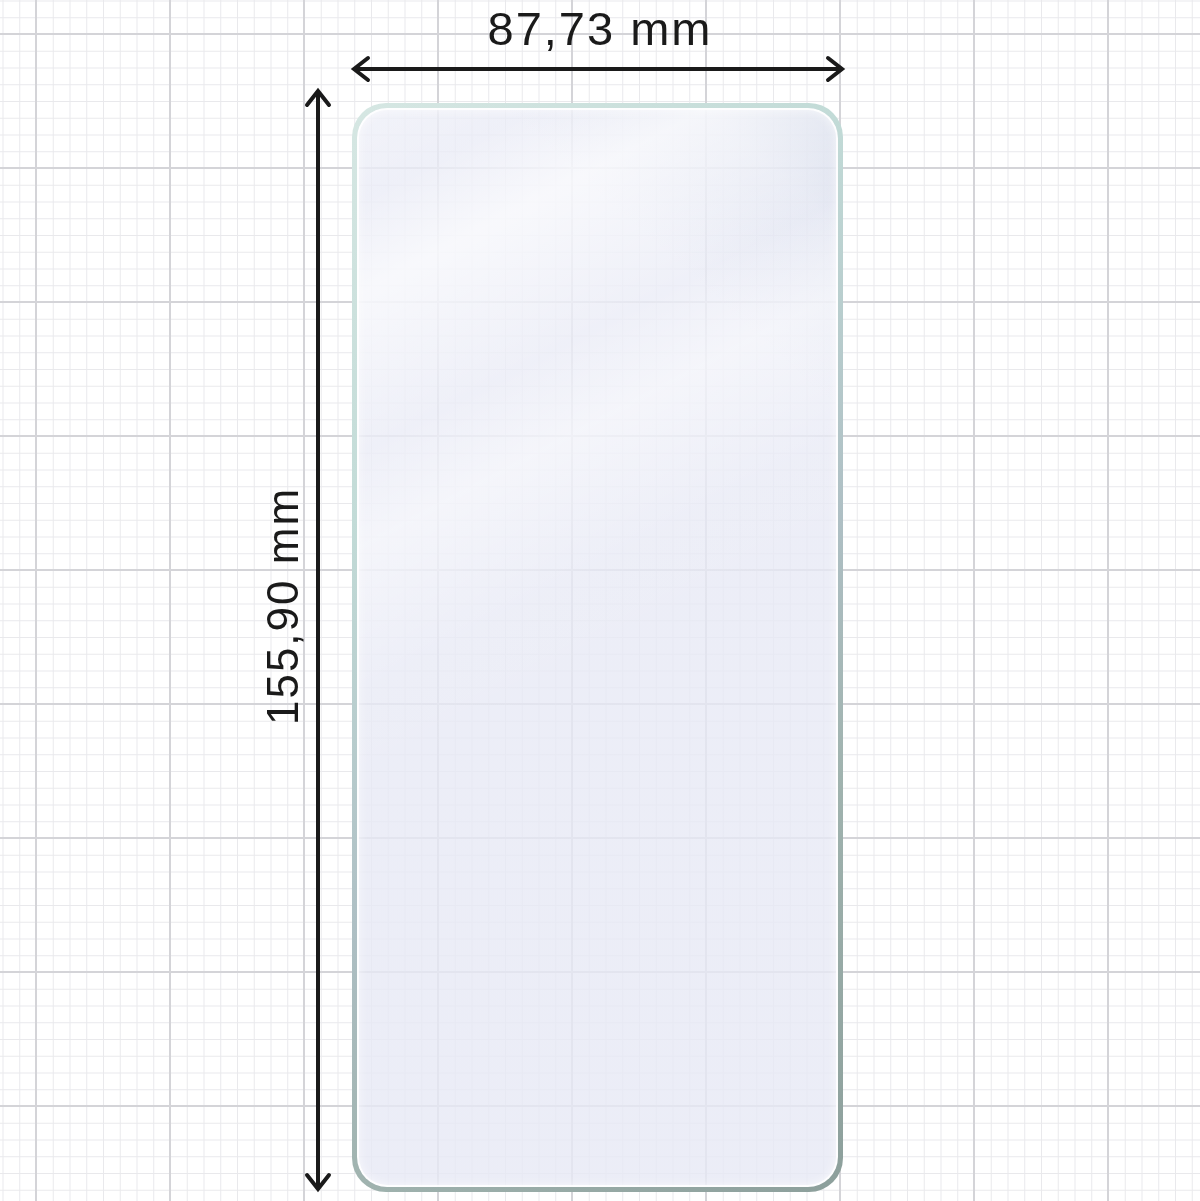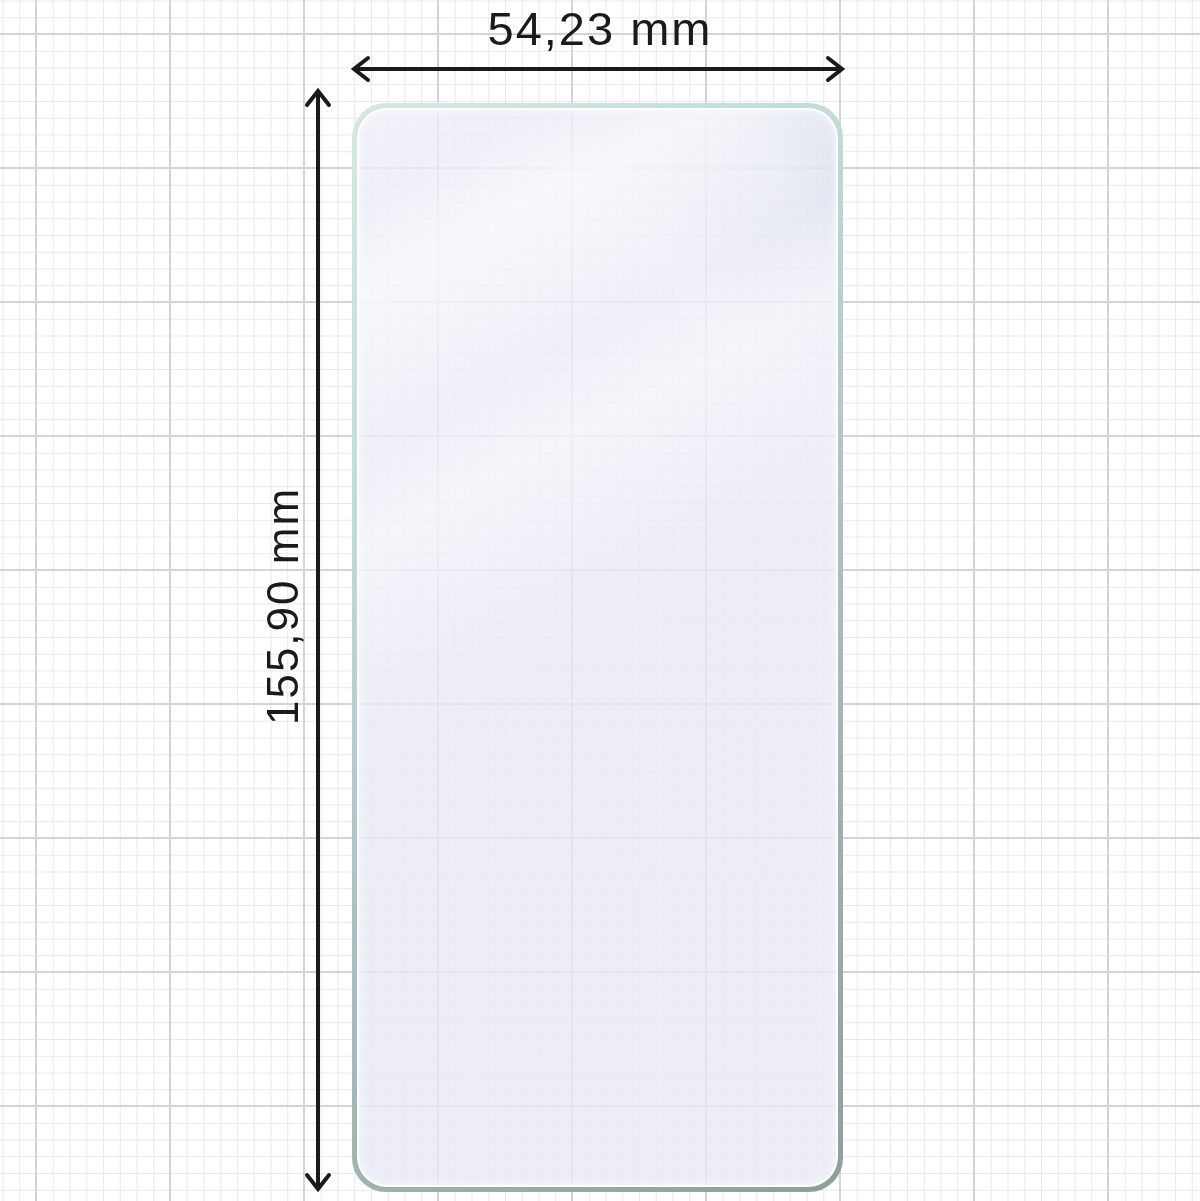--- a/index.html
+++ b/index.html
@@ -126,17 +126,17 @@
       <polyline points="368,58 354,69 368,80"></polyline>
       <polyline points="828,58 842,69 828,80"></polyline>
     </g>
     <g>
       <line x1="318" y1="94" x2="318" y2="1186"></line>
       <polyline points="307,105 318,91 329,105"></polyline>
       <polyline points="307,1175 318,1189 329,1175"></polyline>
     </g>
   </svg>
 
-  <div class="dim-label width-label">54,23 mm</div>
+  <div class="dim-label width-label">87,73 mm</div>
 
   <div class="dim-label height-label">155,90 mm</div>
 
 </div>
 
 </body></html>

